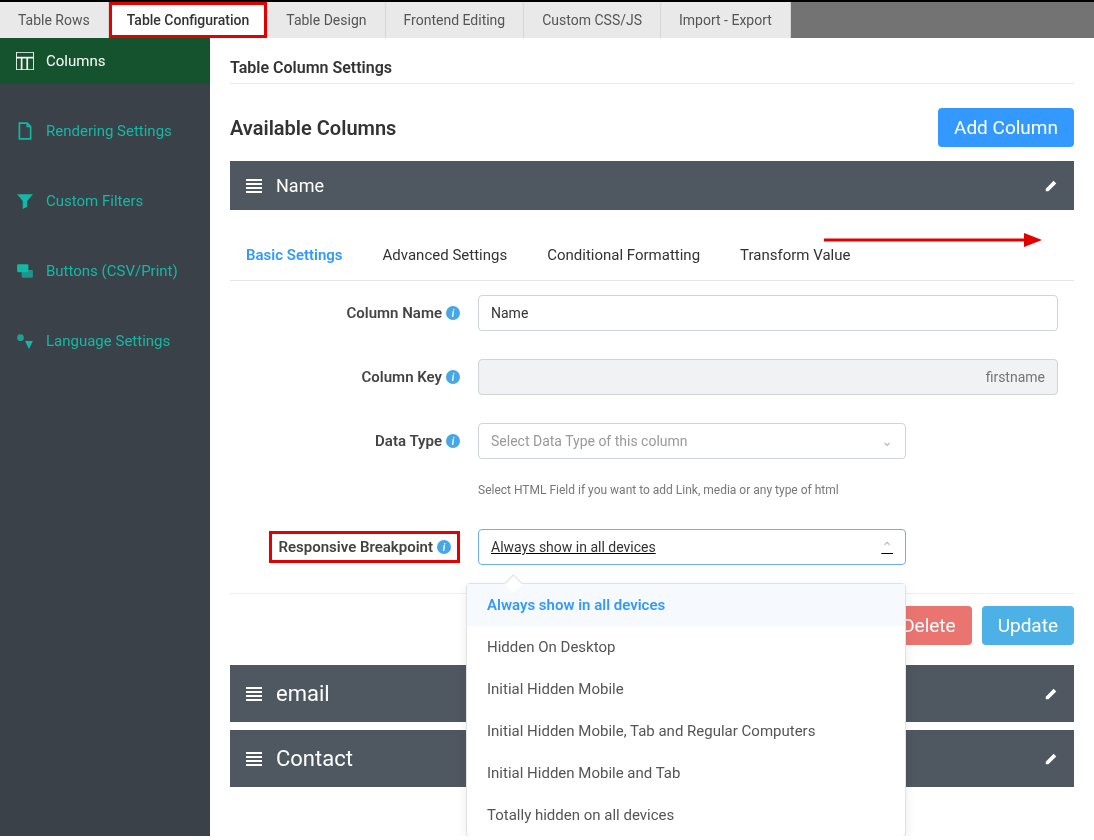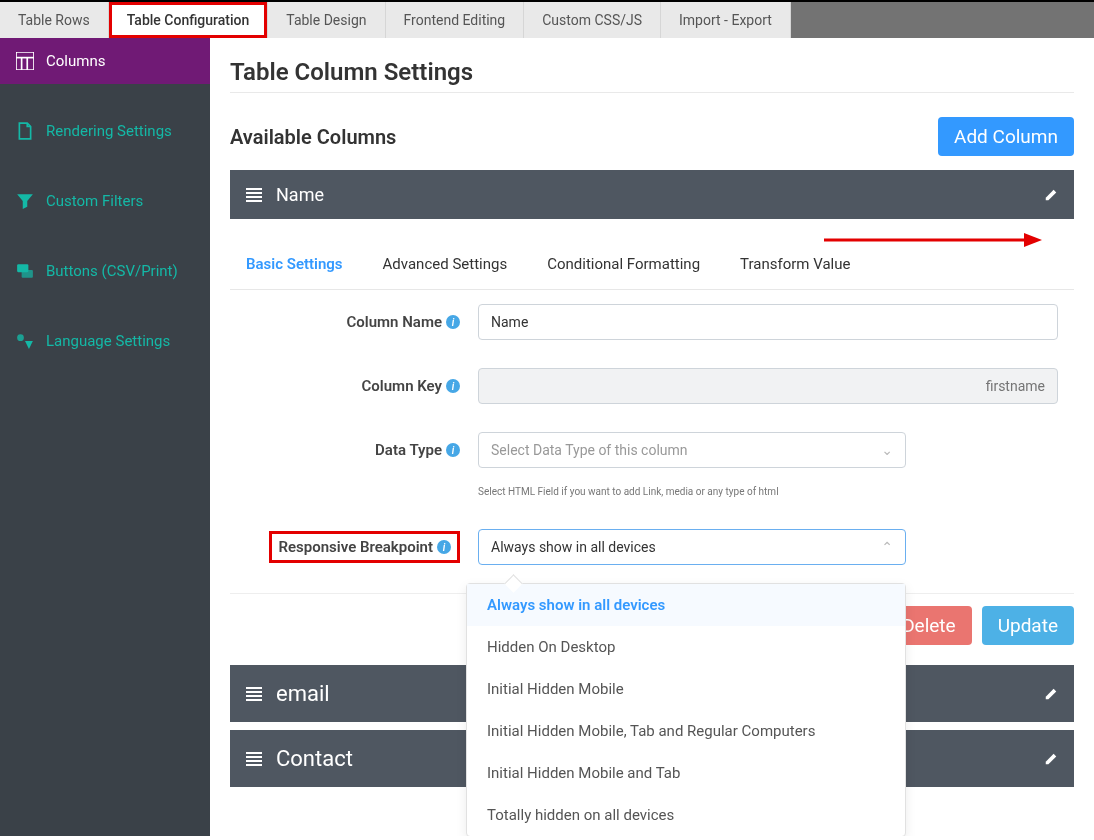--- a/index.html
+++ b/index.html
@@ -9,26 +9,26 @@
 .topbar { display: flex; border-top: 2px solid #000; background: #737373; }
 .toptab { padding: 10px 18px; font-size: 14px; color: #555; background: #e9e9e9; border-right: 1px solid #d6d6d6; cursor: pointer; white-space: nowrap; }
 .toptab.active { background: #fff; color: #333; font-weight: 500; }
 .toptab.highlight { box-shadow: 0 0 0 3px #e30000 inset; }
 
 .layout { display: flex; height: calc(100% - 42px); }
 
 
 .sidebar { width: 210px; background: #3a4148; flex-shrink: 0; }
 .side-item { display: flex; align-items: center; gap: 12px; padding: 14px 16px; color: #14b8a6; font-size: 15px; cursor: pointer; margin-bottom: 24px; }
-.side-item.active { background: #701a75; color: #fff; }
+.side-item.active { background: #14532d; color: #fff; }
 .side-item .icon { width: 18px; height: 18px; flex-shrink: 0; }
 
 
 .main { flex: 1; padding: 20px 20px 0 20px; overflow: hidden; position: relative; }
-.page-title { font-size: 24px; font-weight: 600; color: #333; margin-bottom: 6px; }
+.page-title { font-size: 16px; font-weight: 600; color: #333; margin-bottom: 6px; }
 .page-hr { height: 1px; background: #e9e9e9; margin-bottom: 24px; }
 
 .section-row { display: flex; justify-content: space-between; align-items: center; margin-bottom: 14px; }
 .section-title { font-size: 20px; font-weight: 600; color: #333; }
 .btn { padding: 8px 16px; border: none; border-radius: 4px; font-size: 19px; cursor: pointer; color: #fff; }
 .btn-primary { background: #3399ff; }
 .btn-danger { background: #ea7570; }
 .btn-info { background: #4db1e6; }
 
 .col-header { background: #4f5761; color: #fff; display: flex; align-items: center; justify-content: space-between; padding: 14px 16px; margin-bottom: 8px; }
@@ -49,21 +49,21 @@
 .form-label { width: 220px; text-align: right; font-weight: 600; color: #444; font-size: 15px; padding-right: 6px; display: flex; justify-content: flex-end; align-items: center; gap: 4px; }
 .label-box { border: 3px solid #e30000; padding: 4px 6px; display: inline-flex; align-items: center; gap: 4px; }
 .info-icon { width: 14px; height: 14px; background: #46a7e6; border-radius: 50%; display: inline-flex; align-items: center; justify-content: center; color: #fff; font-size: 10px; font-style: italic; flex-shrink: 0; }
 .form-field { flex: 1; padding-left: 12px; max-width: 600px; }
 .text-input, .select-input { width: 100%; padding: 9px 12px; border: 1px solid #ced4da; border-radius: 4px; font-size: 14px; color: #333; }
 .text-input.readonly { background: #f1f2f3; color: #999; text-align: right; }
 .select-input { display: flex; justify-content: space-between; align-items: center; cursor: pointer; color: #999; }
 .select-input .chev { color: #bbb; }
 .select-input.open { border-color: #6aaff0; color: #333; }
 .select-narrow { max-width: 440px; }
-.help-text { color: #777; font-size: 10px; margin-top: 4px; margin-left: 232px; }
+.help-text { color: #777; font-size: 12px; margin-top: 10px; margin-left: 232px; }
 
 
 .dropdown { position: absolute; background: #fff; border: 1px solid #e1e1e1; border-radius: 4px; box-shadow: 0 4px 12px rgba(0,0,0,0.08); width: 440px; z-index: 50; }
 .dropdown::before { content: ""; position: absolute; top: -7px; left: 40px; width: 12px; height: 12px; background: #fff; border-left: 1px solid #e1e1e1; border-top: 1px solid #e1e1e1; transform: rotate(45deg); }
 .dd-item { padding: 12px 20px; font-size: 15px; color: #555; cursor: pointer; }
 .dd-item.selected { color: #3399ff; font-weight: 600; background: #f6faff; }
 
 .footer-actions { display: flex; justify-content: flex-end; gap: 10px; padding: 12px 0; border-top: 1px solid #eee; margin-top: 14px; }
 
 .collapsed-col { background: #4f5761; color: #fff; display: flex; align-items: center; justify-content: space-between; padding: 16px; margin-top: 8px; }
@@ -200,21 +200,21 @@
         </div>
         <div class="help-text">Select HTML Field if you want to add Link, media or any type of html</div>
 
         <div class="form-row" style="margin-top:18px;">
           <div class="form-label">
             <span class="label-box">
               <span>Responsive Breakpoint</span>
               <span class="info-icon">i</span>
             </span>
           </div>
-          <div class="form-field select-narrow" style="position:relative;">
+          <div class="form-field select-narrow" style="position:relative;text-decoration:underline;">
             <div class="select-input open">
               <span>Always show in all devices</span>
               <span class="chev">⌃</span>
             </div>
 
             <div class="dropdown" style="top:54px; left:0;">
               <div class="dd-item selected">Always show in all devices</div>
               <div class="dd-item">Hidden On Desktop</div>
               <div class="dd-item">Initial Hidden Mobile</div>
               <div class="dd-item">Initial Hidden Mobile, Tab and Regular Computers</div>

